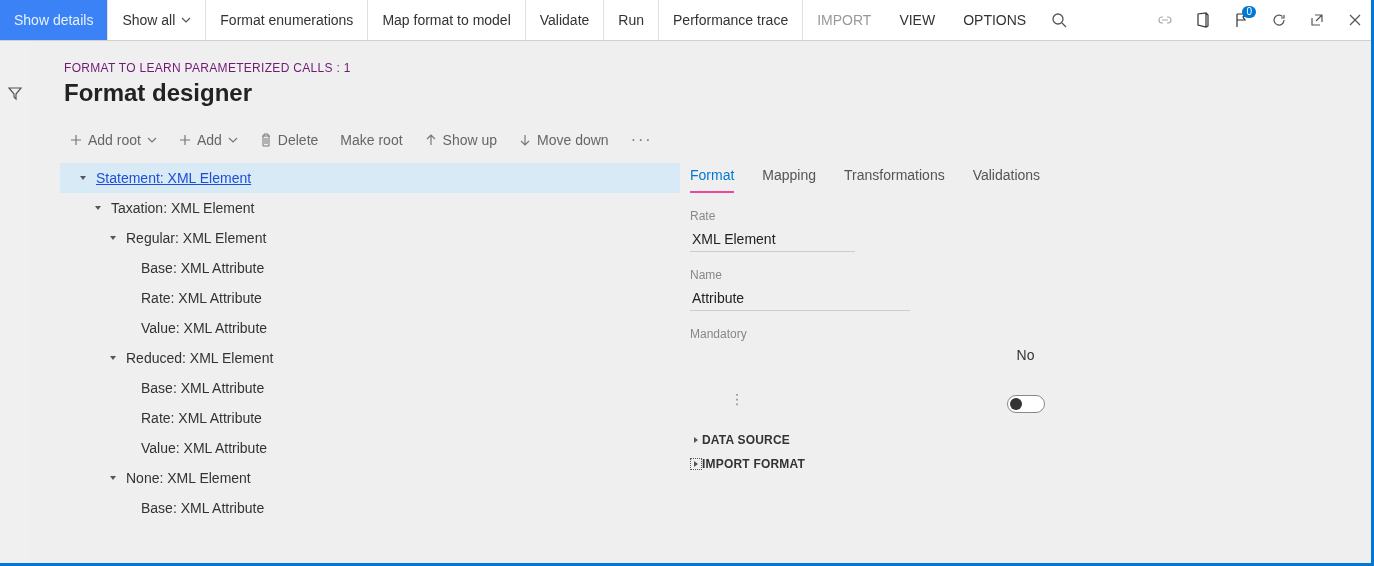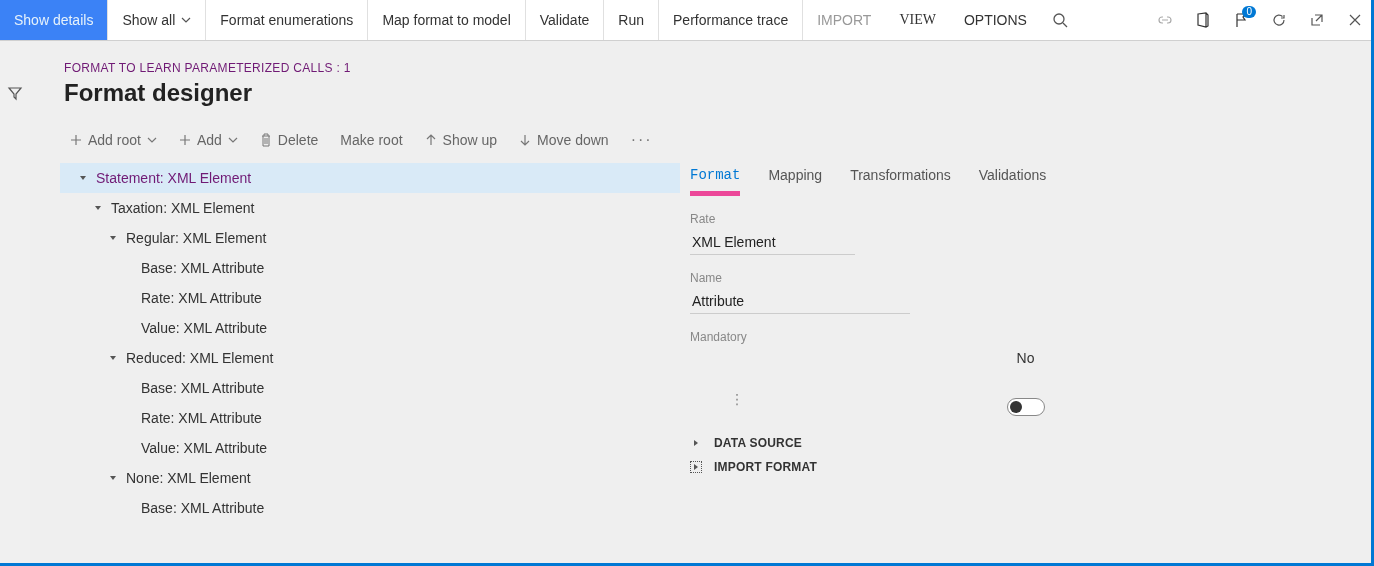--- a/index.html
+++ b/index.html
@@ -28,45 +28,45 @@
 
   .toolbar { display:flex; align-items:center; gap:2px; padding: 20px 0 10px 30px; font-size:14px; color:#555;text-align:right;}
   .toolbar .tbtn { display:flex; align-items:center; gap:6px; padding:4px 10px; cursor:pointer; color:#666;}
   .toolbar .tbtn .ico { display:flex; }
 
   .split { display:flex; padding-left:30px; }
   .tree-panel { width: 620px; }
   .tree { width:100%; }
   .tree-row { display:flex; align-items:center; height:30px; font-size:14px; color:#333; cursor:pointer; }
   .tree-row.selected { background:#d9eaf7; }
-  .tree-row.selected .label { color:#701a75; }
+  .tree-row.selected .label { color:#1d4ed8;text-decoration:underline; }
   .tree-row .arrow { width:14px; display:inline-flex; justify-content:center; color:#555; font-size:10px; }
   .tree-row .label { padding-left:6px; }
   .ind0 { padding-left:16px; }
   .ind1 { padding-left:31px; }
   .ind2 { padding-left:46px; }
   .ind3 { padding-left:61px; }
 
   .props-panel { flex:1; padding: 0 10px; }
   .tabs { display:flex; gap:28px; font-size:14px; color:#555; border-bottom:0; }
   .tab { padding: 4px 0 8px 0; cursor:pointer; }
-  .tab.active { color:#0078d4; border-bottom:5px solid #ec4899;font-family:Liberation Mono, monospace; }
+  .tab.active { color:#0078d4; border-bottom:2px solid #ec4899; }
 
   .field { margin-top:16px; }
   .field-label { font-size:12px; color:#888; margin-bottom:4px; }
   .field-value { font-size:14px; color:#222; border-bottom:1px solid #ccc; padding:4px 2px; }
   .field-value.wide { width:220px; }
   .field-value.narrow { width:165px; }
 
   .toggle-row { display:flex; align-items:center; gap:32px; margin-top:6px;flex-direction:column;}
   .toggle { width:38px; height:18px; border:1px solid #888; border-radius:10px; position:relative; background:#fff; cursor:pointer;}
   .toggle .knob { position:absolute; left:2px; top:2px; width:12px; height:12px; border-radius:50%; background:#333; }
   .toggle-text { font-size:14px; color:#333; }
 
-  .expander { display:flex; align-items:center; gap:12px; margin-top:20px; font-size:12px; font-weight:600; color:#333; cursor:pointer; letter-spacing:.2px;}
+  .expander { display:flex; align-items:center; gap:0; margin-top:20px; font-size:12px; font-weight:600; color:#333; cursor:pointer; letter-spacing:.2px;}
   .expander .tri { width:12px; height:12px; display:flex; align-items:center; justify-content:center; }
   .expander.boxed .tri { border:1px dotted #555; }
 
   .more-handle { position:absolute; left:700px; top:350px; color:#888; font-size:14px; }
 
   
   .frame-border { position:absolute; left:0; right:0; bottom:0; height:3px; background:#0078d4; }
   .frame-border-r { position:absolute; right:0; top:0; bottom:0; width:3px; background:#0078d4; }
 
   svg { overflow:visible; }
@@ -83,21 +83,21 @@
           <path d="M1 3 L5 7 L9 3" fill="none" stroke="#555" stroke-width="1.2"></path>
         </svg>
     </span>
   </div>
   <div class="item">Format enumerations</div>
   <div class="item">Map format to model</div>
   <div class="item">Validate</div>
   <div class="item">Run</div>
   <div class="item">Performance trace</div>
   <div class="item disabled" style="border-right:none;">IMPORT</div>
-  <div class="item" style="border-right:none;font-family:Liberation Serif, serif;">VIEW</div>
+  <div class="item" style="border-right:none;">VIEW</div>
   <div class="item" style="border-right:none;">OPTIONS</div>
   <div class="iconbtn">
     <svg width="16" height="16" viewBox="0 0 16 16">
         <circle cx="7" cy="7" r="5" fill="none" stroke="#555" stroke-width="1.3"></circle>
         <line x1="11" y1="11" x2="15" y2="15" stroke="#555" stroke-width="1.3"></line>
       </svg>
   </div>
   <div class="spacer"></div>
   <div class="iconbtn">
     <svg width="16" height="10" viewBox="0 0 16 10">

